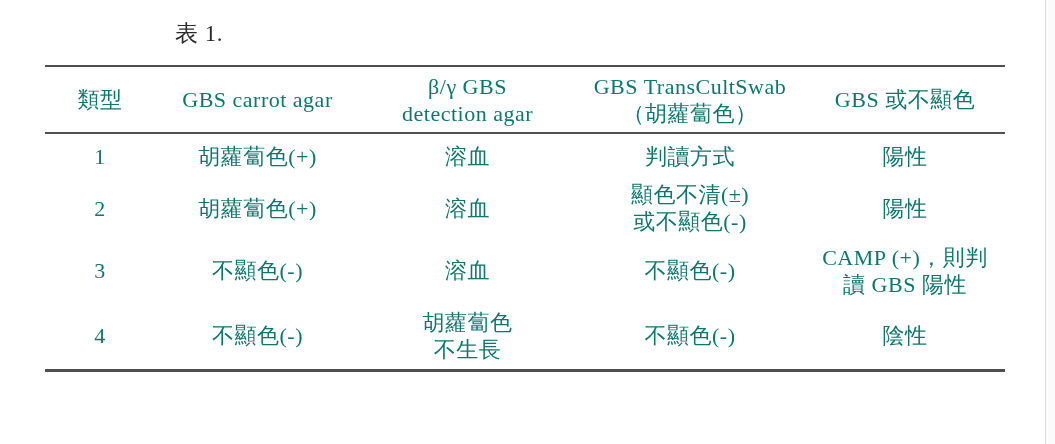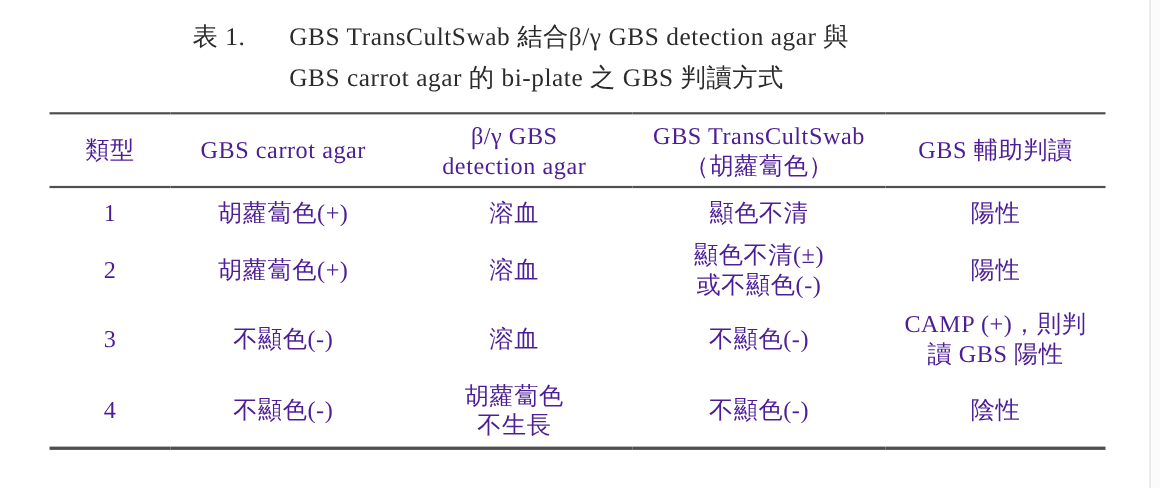--- a/index.html
+++ b/index.html
@@ -22,21 +22,21 @@
     top: 0;
     right: 0;
     width: 9px;
     height: 444px;
     background: #fbfbfb;
     border-left: 1px solid #dcdcdc;
   }
   
   .caption {
     display: flex;
-    align-items: flex-start;
+    align-items: center;
     padding-top: 15px;
     margin-left: 175px;
     font-size: 23px;
     line-height: 37px;
     letter-spacing: 0.5px;
   }
   .caption-label {
     flex: 0 0 auto;
     margin-right: 40px;
     white-space: nowrap;
@@ -48,21 +48,21 @@
   
   table.gbs {
     border-collapse: collapse;
     table-layout: fixed;
     width: 960px;
     margin-left: 45px;
     margin-top: 13px;
     font-size: 22px;
     line-height: 27px;
     letter-spacing: 0.5px;
-    color: #4c1d95;
+    color: #0f766e;
   }
   table.gbs col.c1 { width: 110px; }
   table.gbs col.c2 { width: 205px; }
   table.gbs col.c3 { width: 215px; }
   table.gbs col.c4 { width: 230px; }
   table.gbs col.c5 { width: 200px; }
   table.gbs th, table.gbs td {
     text-align: center;
     vertical-align: middle;
     white-space: pre-line;
@@ -79,49 +79,47 @@
   tbody tr.r3 { height: 65px; }
   tbody tr.r4 { height: 67px; border-bottom: 3px solid #4f4f4f; }
 </style>
 </head>
 <body>
 
 <div class="page">
 
   <div class="caption">
     <span class="caption-label">表 1.</span>
-    <span class="caption-text">GBS TransCultSwab 結合β/γ GBS detection agar 與
-GBS carrot agar 的 bi-plate 之 GBS 判讀方式</span>
   </div>
 
   <table class="gbs">
     <colgroup>
       <col class="c1">
         <col class="c2">
         <col class="c3">
         <col class="c4">
         <col class="c5">
     </colgroup>
     <thead>
       <tr>
         <th>類型</th>
         <th>GBS carrot agar</th>
         <th>β/γ GBS
 detection agar</th>
         <th>GBS TransCultSwab
 （胡蘿蔔色）</th>
-        <th>GBS 輔助判讀</th>
+        <th>GBS 或不顯色</th>
       </tr>
     </thead>
     <tbody>
       <tr class="r1">
         <td>1</td>
         <td>胡蘿蔔色(+)</td>
         <td>溶血</td>
-        <td>顯色不清</td>
+        <td>判讀方式</td>
         <td>陽性</td>
       </tr>
       <tr class="r2">
         <td>2</td>
         <td>胡蘿蔔色(+)</td>
         <td>溶血</td>
         <td>顯色不清(±)
 或不顯色(-)</td>
         <td>陽性</td>
       </tr>

